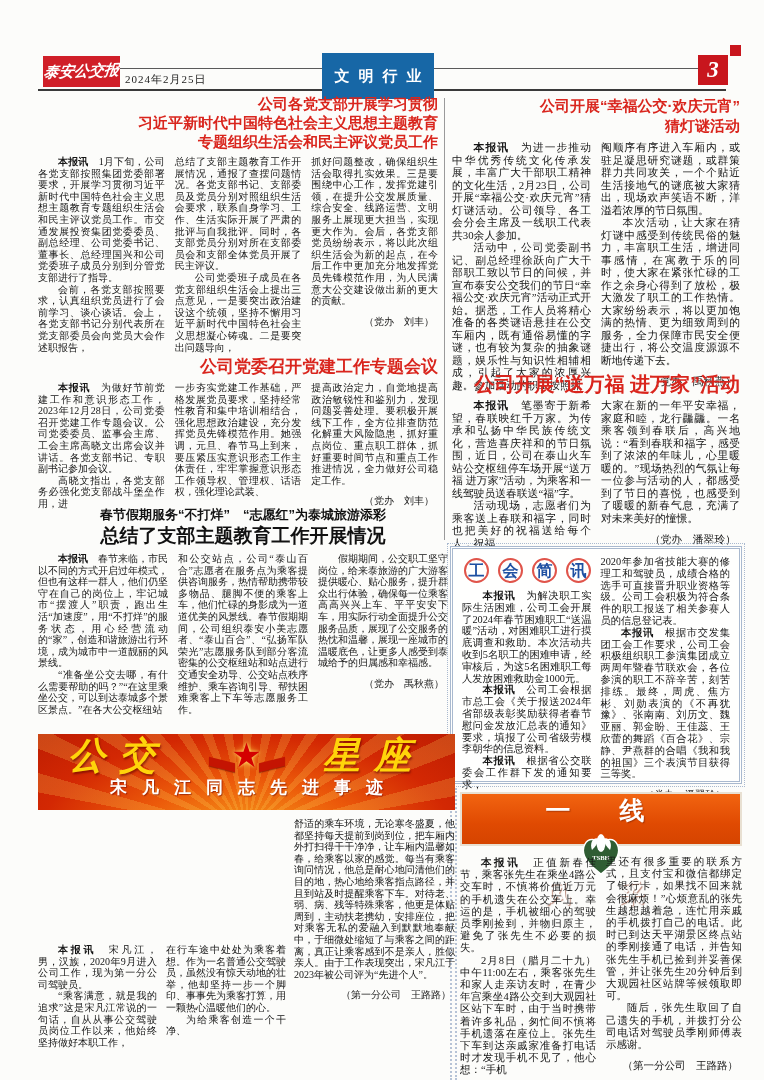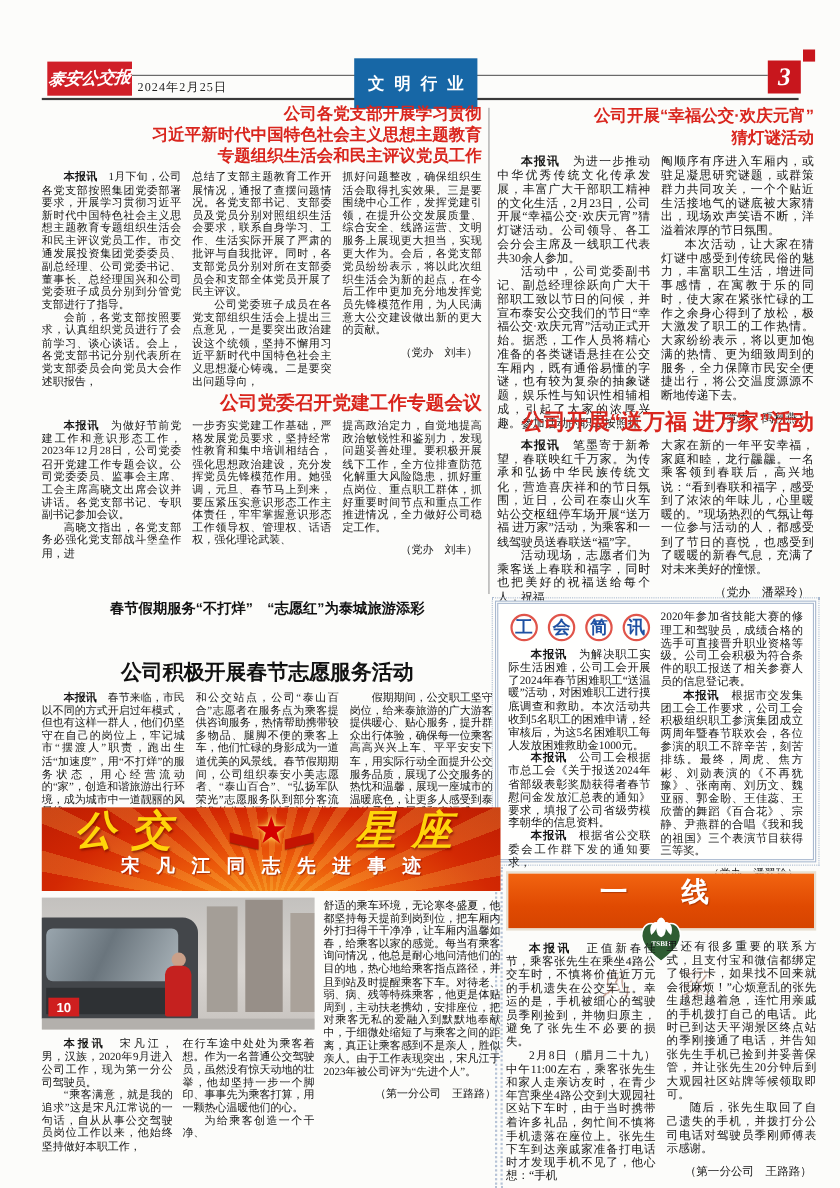--- a/index.html
+++ b/index.html
@@ -31,21 +31,21 @@
   .pnum {
     position:absolute; left:698px; top:55px; width:30px; height:30px; background:#c8161d;
     color:#fff; font-weight:bold; font-style:italic; font-size:23px;
     display:flex; align-items:center; justify-content:center;
   }
   .pnum-sq { position:absolute; left:730px; top:45px; width:11px; height:11px; background:#c8161d; }
 
   
   .art { position:absolute; }
   .title { font-family:"Liberation Sans","DejaVu Sans",sans-serif; font-weight:bold; color:#d9251d; text-align:right; }
-  .btitle { font-family:"Liberation Sans","DejaVu Sans",sans-serif; font-weight:bold; color:#111; text-align:center;margin-top:38px; }
+  .btitle { font-family:"Liberation Sans","DejaVu Sans",sans-serif; font-weight:bold; color:#111; text-align:center; }
   .cols { display:flex; gap:10px; margin-top:5px; }
   .col { flex:1; font-size:10px; line-height:11.6px; text-align:justify; color:#151515; }
   .col p { text-indent:2em; }
   .col p.cont { text-indent:0; }
   .lead { font-family:"Liberation Sans","DejaVu Sans",sans-serif; font-weight:bold; }
   .byline { text-indent:0 !important; text-align:right; margin-top:9px !important; padding-right:4px; white-space:nowrap; }
   .rcol .col { font-size:10.8px; line-height:12.5px; }
 
   .vdiv { position:absolute; left:444px; top:98px; width:1px; height:442px; background:#9a9a9a; }
   .dotstrip {
@@ -208,21 +208,21 @@
       </div>
       <div class="col">
         <p class="cont">大家在新的一年平安幸福，家庭和睦，龙行龘龘。一名乘客领到春联后，高兴地说：“看到春联和福字，感受到了浓浓的年味儿，心里暖暖的。”现场热烈的气氛让每一位参与活动的人，都感受到了节日的喜悦，也感受到了暖暖的新春气息，充满了对未来美好的憧憬。</p>
         <p class="byline">（党办　潘翠玲）</p>
       </div>
     </div>
   </section>
 
   <section class="art" style="left:38px; top:506px; width:410px;">
     <h3 class="btitle" style="font-size:13px; line-height:17px;">春节假期服务“不打烊”　“志愿红”为泰城旅游添彩</h3>
-    <h2 class="btitle" style="font-size:19px; line-height:25px;">公司积极开展春节志愿服务活动</h2>
+    <h2 class="btitle" style="font-size:19px; line-height:25px;">总结了支部主题教育工作开展情况</h2>
     <div class="cols">
       <div class="col">
         <p><b class="lead">本报讯</b><span>　春节来临，市民以不同的方式开启过年模式，但也有这样一群人，他们仍坚守在自己的岗位上，牢记城市“摆渡人”职责，跑出生活“加速度”，用“不打烊”的服务状态，用心经营流动的“家”，创造和谐旅游出行环境，成为城市中一道靓丽的风景线。</span></p>
         <p>“准备坐公交去哪，有什么需要帮助的吗？”“在这里乘坐公交，可以到达泰城多个景区景点。”在各大公交枢纽站</p>
       </div>
       <div class="col">
         <p class="cont">和公交站点，公司“泰山百合”志愿者在服务点为乘客提供咨询服务，热情帮助携带较多物品、腿脚不便的乘客上车，他们忙碌的身影成为一道道优美的风景线。春节假期期间，公司组织泰安小美志愿者、“泰山百合”、“弘扬军队荣光”志愿服务队到部分客流密集的公交枢纽站和站点进行交通安全劝导、公交站点秩序维护、乘车咨询引导、帮扶困难乘客上下车等志愿服务工作。</p>
       </div>
       <div class="col">
         <p>假期期间，公交职工坚守岗位，给来泰旅游的广大游客提供暖心、贴心服务，提升群众出行体验，确保每一位乘客高高兴兴上车、平平安安下车，用实际行动全面提升公交服务品质，展现了公交服务的热忱和温馨，展现一座城市的温暖底色，让更多人感受到泰城给予的归属感和幸福感。</p>
@@ -258,33 +258,20 @@
       <span class="emblem">
         <span class="ribbon l"></span>
         <span class="ribbon r"></span>
         <span class="star-big">★</span>
       </span>
       <span class="callig">星座</span>
     </div>
     <div class="bstar-sub">宋凡江同志先进事迹</div>
   </section>
 
-  <figure class="photo">
-    <div class="bldg b1"></div>
-    <div class="bldg b2"></div>
-    <div class="bldg b3"></div>
-    <div class="bus">
-      <div class="windshield"></div>
-      <div class="busfront"></div>
-    </div>
-    <div class="driver-head"></div>
-    <div class="driver-body"></div>
-    <div class="ground"></div>
-    <div class="route-badge">10</div>
-  </figure>
 
   <div class="songcol" style="left:38px; top:944px; width:119px;">
     <p><b class="lead">本报讯</b><span>　宋凡江，男，汉族，2020年9月进入公司工作，现为第一分公司驾驶员。</span></p>
     <p>“乘客满意，就是我的追求”这是宋凡江常说的一句话，自从从事公交驾驶员岗位工作以来，他始终坚持做好本职工作，</p>
   </div>
   <div class="songcol" style="left:166px; top:944px; width:120px;">
     <p class="cont">在行车途中处处为乘客着想。作为一名普通公交驾驶员，虽然没有惊天动地的壮举，他却坚持一步一个脚印、事事先为乘客打算，用一颗热心温暖他们的心。</p>
     <p>为给乘客创造一个干净、</p>
   </div>
   <div class="songcol" style="left:294px; top:818px; width:161px;">

